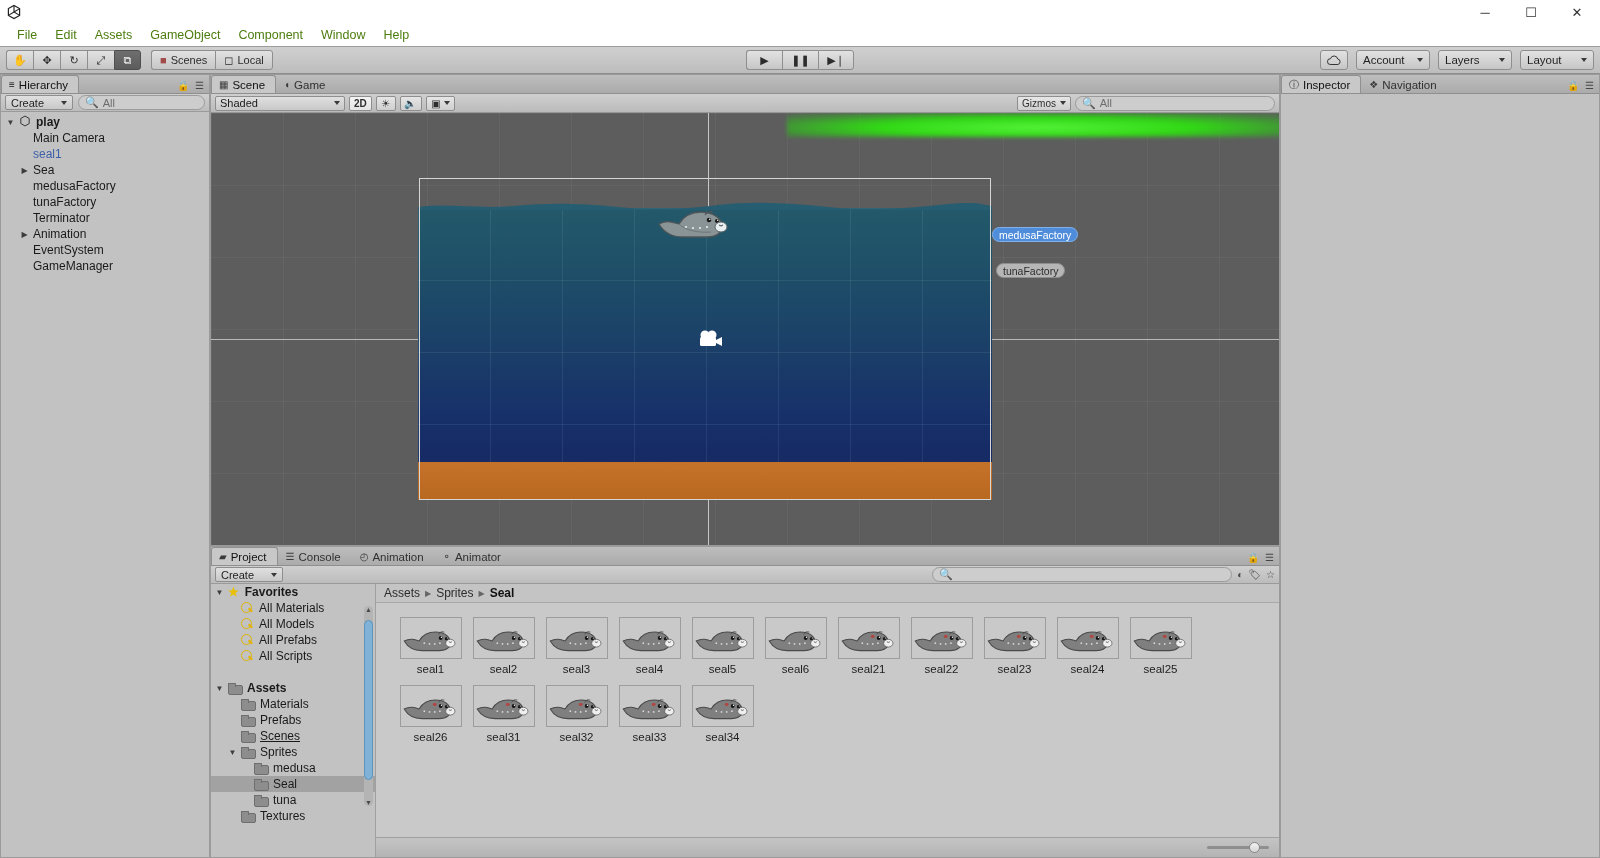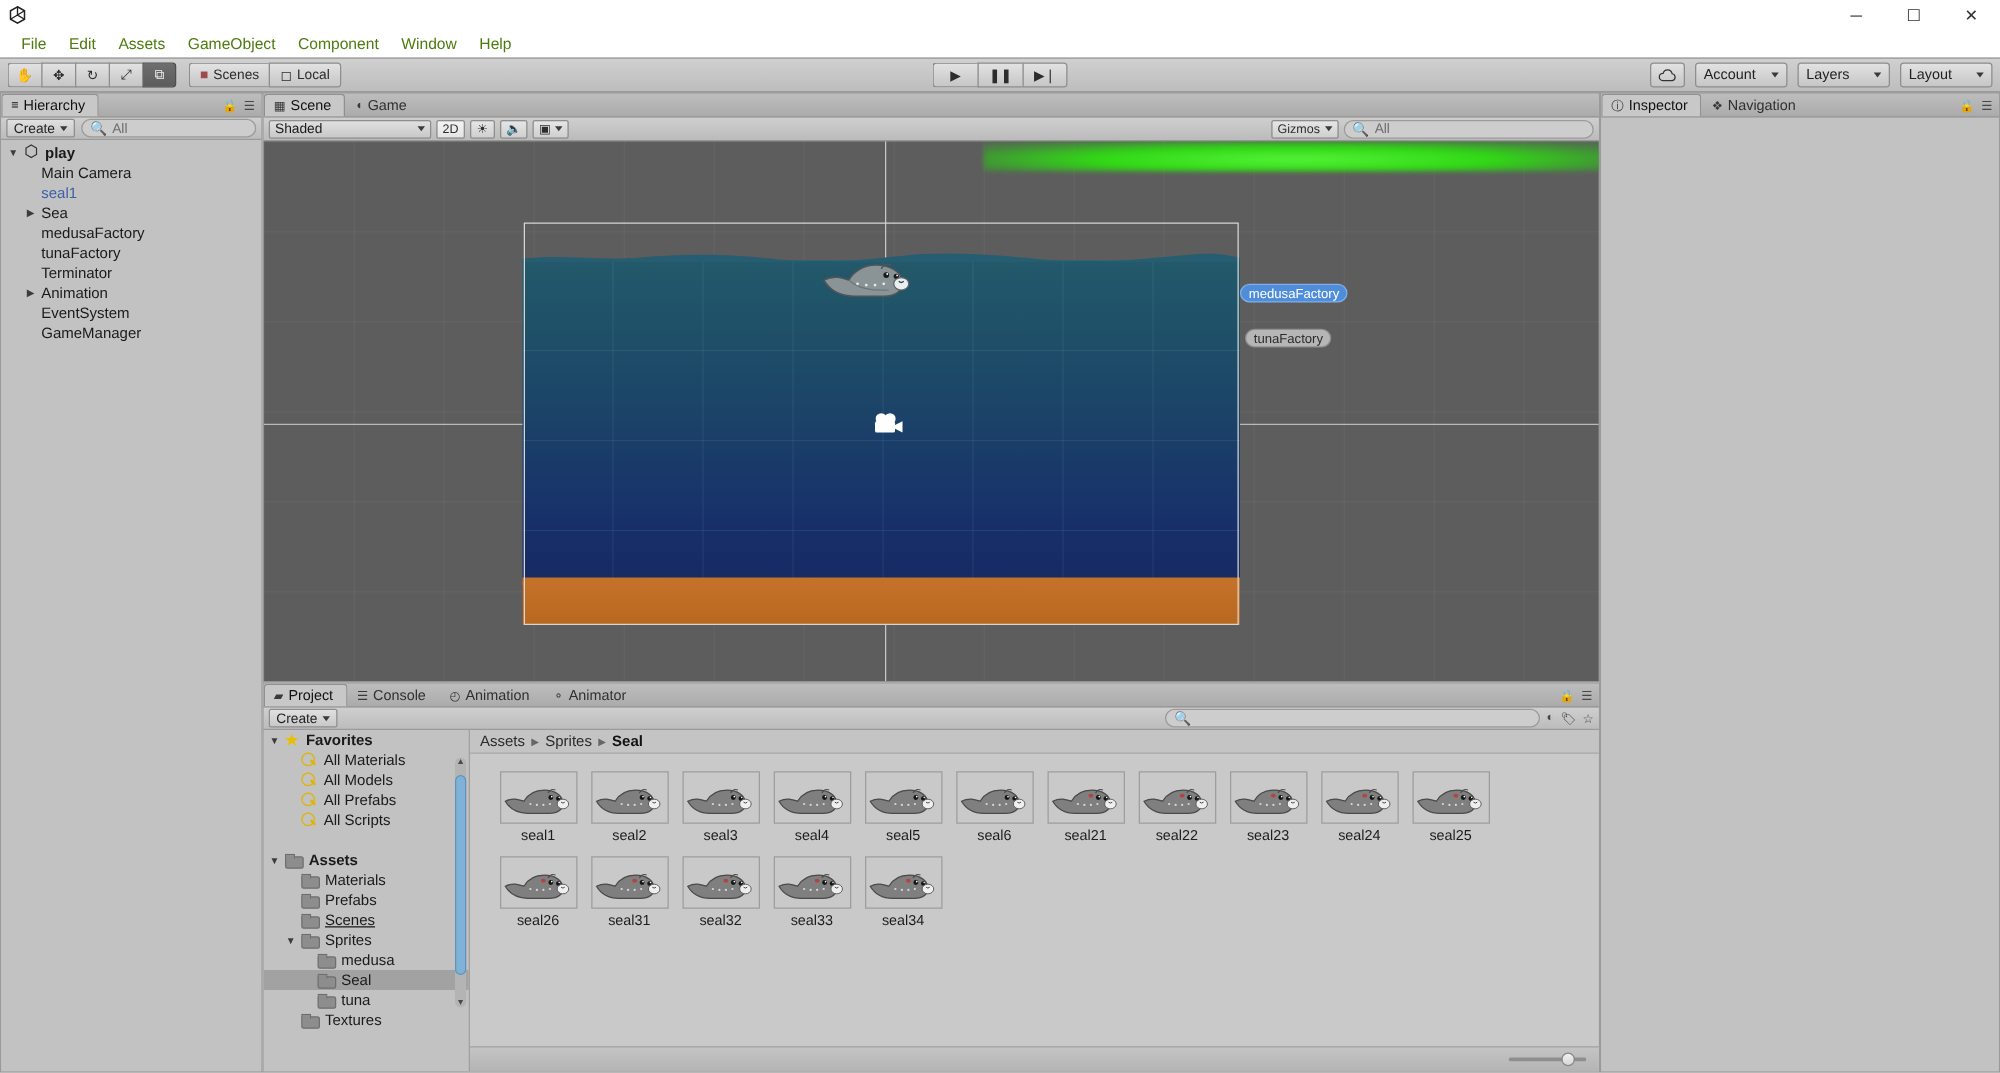--- a/index.html
+++ b/index.html
@@ -54,40 +54,40 @@
             border-bottom:1px solid #8f8f8f; }
   .tab { height:18px; display:flex; align-items:center; gap:4px; padding:0 10px 0 7px; font-size:11.5px; color:#303030;
          border:1px solid transparent; border-bottom:none; }
   .tab.active { background:#c8c8c8; border-color:#909090; border-radius:3px 3px 0 0; color:#111; }
   .tabrow-right { margin-left:auto; display:flex; align-items:center; gap:5px; padding-right:5px; padding-bottom:2px; }
   .mini { font-size:10px; color:#474747; }
 
   .subbar { height:18px; background:linear-gradient(#cfcfcf,#bcbcbc); display:flex; align-items:center; gap:5px; padding:0 4px;
             border-bottom:1px solid #9a9a9a; flex:none; }
   .createbtn { height:15px; background:linear-gradient(#e0e0e0,#c8c8c8); border:1px solid #8e8e8e; border-radius:2px;
-               font-size:11px; display:flex; align-items:center; padding:0 5px; gap:4px; color:#1f1f1f; }
+               font-size:11px; display:flex; align-items:center; padding:0 5px; gap:17px; color:#1f1f1f; }
   .searchbox { flex:1; height:15px; background:#cdcdcd; border:1px solid #9b9b9b; border-radius:8px; display:flex;
                align-items:center; padding:0 6px; gap:4px; font-size:11px; color:#6d6d6d; min-width:0; }
   .searchbox .ph { color:#6d6d6d; }
 
   
   .hier-list { flex:1; background:#c2c2c2; overflow:hidden; padding-top:2px; }
   .hrow { height:16px; display:flex; align-items:center; font-size:12px; color:#1a1a1a; padding-left:4px; gap:3px; }
   .hrow .tw { width:11px; text-align:center; font-size:8px; color:#3c3c3c; flex:none; }
   .hrow.root { font-weight:bold; }
   .hrow .nm.blue { color:#3d5fa8; }
 
   
   .scene-toolbar { height:19px; background:linear-gradient(#cfcfcf,#bbbbbb); display:flex; align-items:center; gap:4px;
                    padding:0 4px; border-bottom:1px solid #979797; flex:none; }
   .s-drop { height:15px; width:130px; background:linear-gradient(#e0e0e0,#c8c8c8); border:1px solid #8e8e8e; border-radius:2px;
             display:flex; align-items:center; justify-content:space-between; padding:0 4px; font-size:11px; }
   .s-btn { height:15px; min-width:20px; background:linear-gradient(#e6e6e6,#cfcfcf); border:1px solid #8e8e8e; border-radius:2px;
            display:flex; align-items:center; justify-content:center; font-size:10px; padding:0 4px; color:#2e2e2e; }
-  .s-btn.on { background:linear-gradient(#f4f4f4,#e4e4e4); font-weight:normal; }
+  .s-btn.on { background:linear-gradient(#f4f4f4,#e4e4e4); font-weight:bold; }
   .scene-right { margin-left:auto; display:flex; align-items:center; gap:4px; }
   .gz-search { width:200px; height:15px; background:#cdcdcd; border:1px solid #9b9b9b; border-radius:8px; display:flex;
                align-items:center; padding:0 6px; gap:4px; font-size:11px; color:#6d6d6d; }
 
   .scene-view { flex:1; position:relative; overflow:hidden; background:#5d5d5d; min-height:0; }
   .scene-grid { position:absolute; inset:0;
      background-image:linear-gradient(rgba(255,255,255,.045) 1px, transparent 1px),
                       linear-gradient(90deg, rgba(255,255,255,.045) 1px, transparent 1px);
      background-size:72px 72px; }
   .axis-v { position:absolute; left:497px; top:0; bottom:0; width:1px; background:rgba(235,235,235,.75); }

